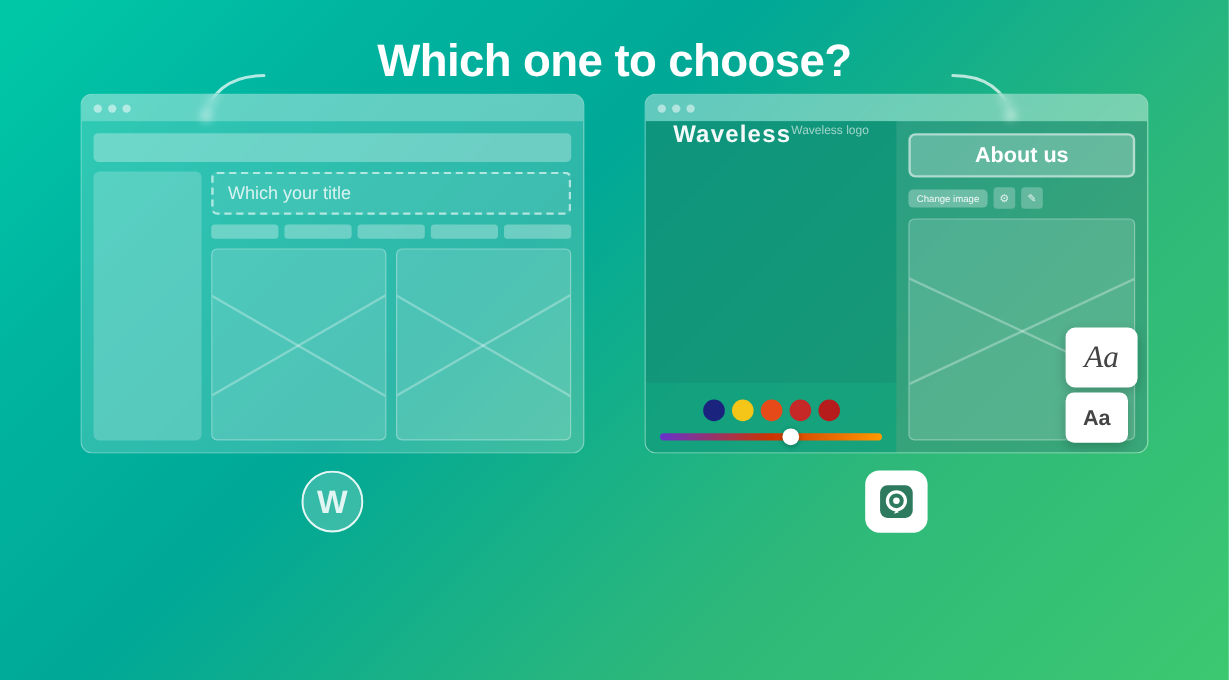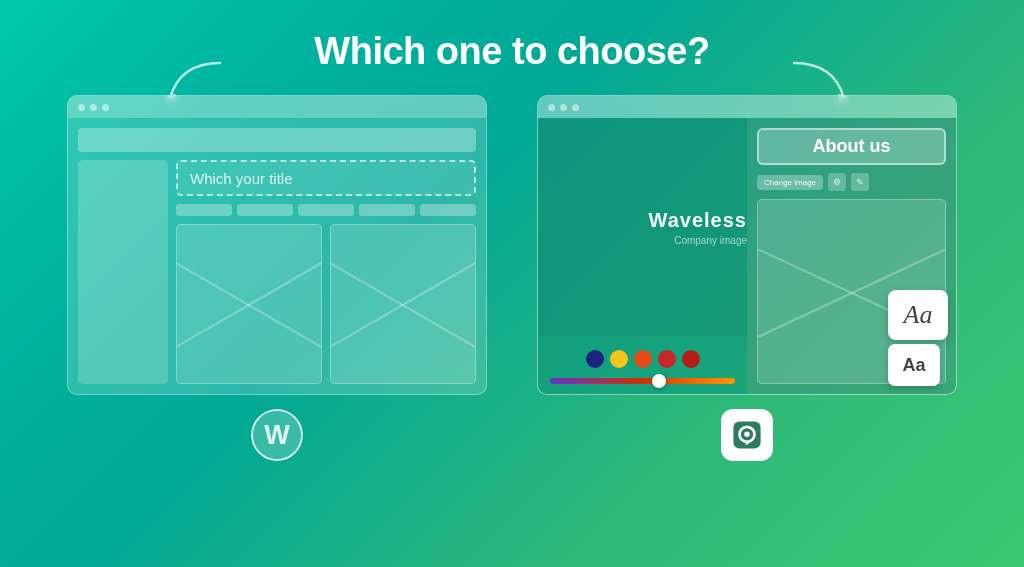--- a/index.html
+++ b/index.html
@@ -14,21 +14,21 @@
       align-items: center;
       justify-content: flex-start;
       padding: 30px 40px 20px;
     }
 
     .main-title {
       color: white;
       font-size: 38px;
       font-weight: 900;
       text-align: center;
-      margin-bottom: 22px;
+      margin-bottom: 5px;
       letter-spacing: -0.5px;
     }
 
     
     .browser {
       background: rgba(255,255,255,0.18);
       border-radius: 10px;
       overflow: hidden;
       border: 1.5px solid rgba(255,255,255,0.35);
       backdrop-filter: blur(4px);
@@ -164,22 +164,22 @@
     .wf-left-panel {
       width: 50%;
       background: rgba(0,120,100,0.4);
       display: flex;
       flex-direction: column;
     }
 
     .wf-logo-area {
       flex: 1;
       display: flex;
-      flex-direction: column;
-      align-items: flex-end;
+      flex-direction: row;
+      align-items: flex-start;
       justify-content: center;
       background: rgba(0,140,110,0.5);
     }
 
     .wf-company-name {
       color: rgba(255,255,255,0.95);
       font-size: 20px;
       font-weight: 700;
       letter-spacing: 1px;
     }
@@ -449,21 +449,21 @@
       <div class="browser-titlebar">
         <div class="dot"></div>
         <div class="dot"></div>
         <div class="dot"></div>
       </div>
       <div class="browser-content">
 
         <div class="wf-left-panel">
           <div class="wf-logo-area">
             <span class="wf-company-name">Waveless</span>
-            <span class="wf-company-sub">Company image</span>
+            <span class="wf-company-sub">Waveless logo</span>
           </div>
           <div class="wf-color-panel">
             <div class="wf-color-dots">
               <div class="color-dot" style="background:#1a237e;"></div>
               <div class="color-dot" style="background:#f5c518;"></div>
               <div class="color-dot" style="background:#e64a19;"></div>
               <div class="color-dot" style="background:#c62828;"></div>
               <div class="color-dot" style="background:#b71c1c;"></div>
             </div>
             <div class="wf-slider-track">

